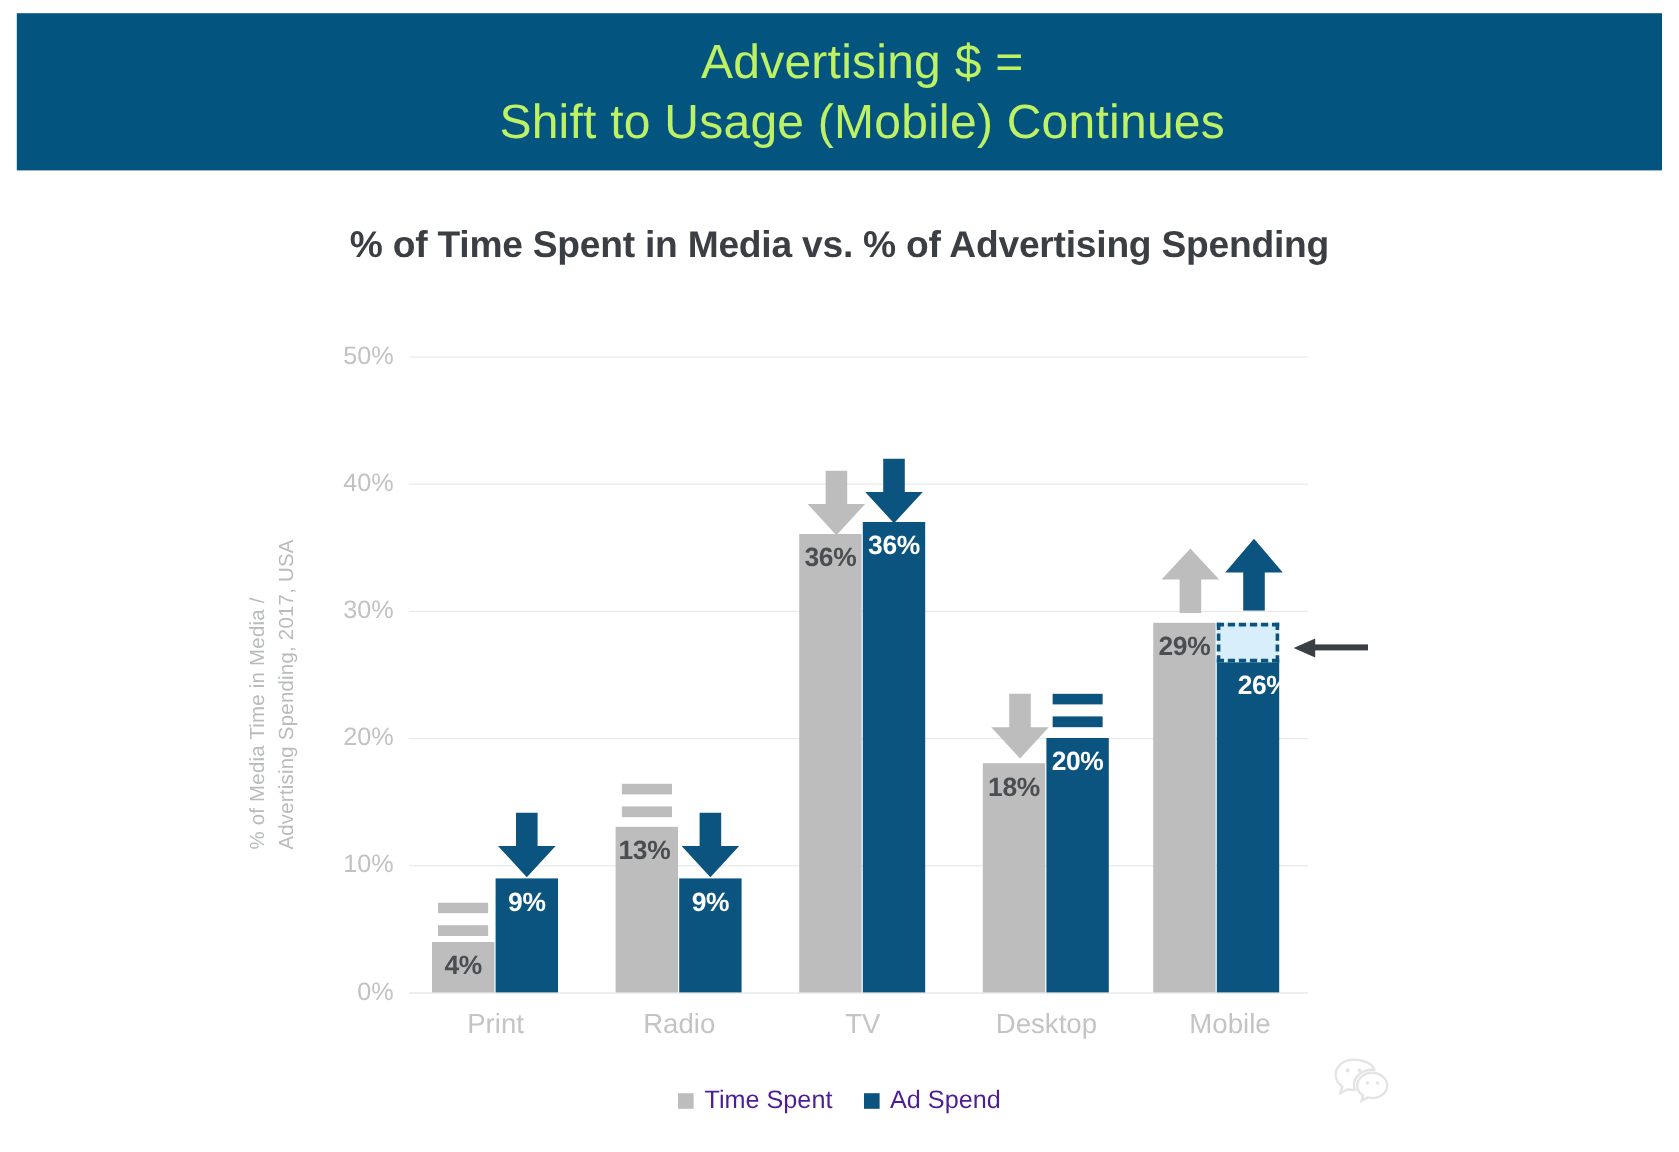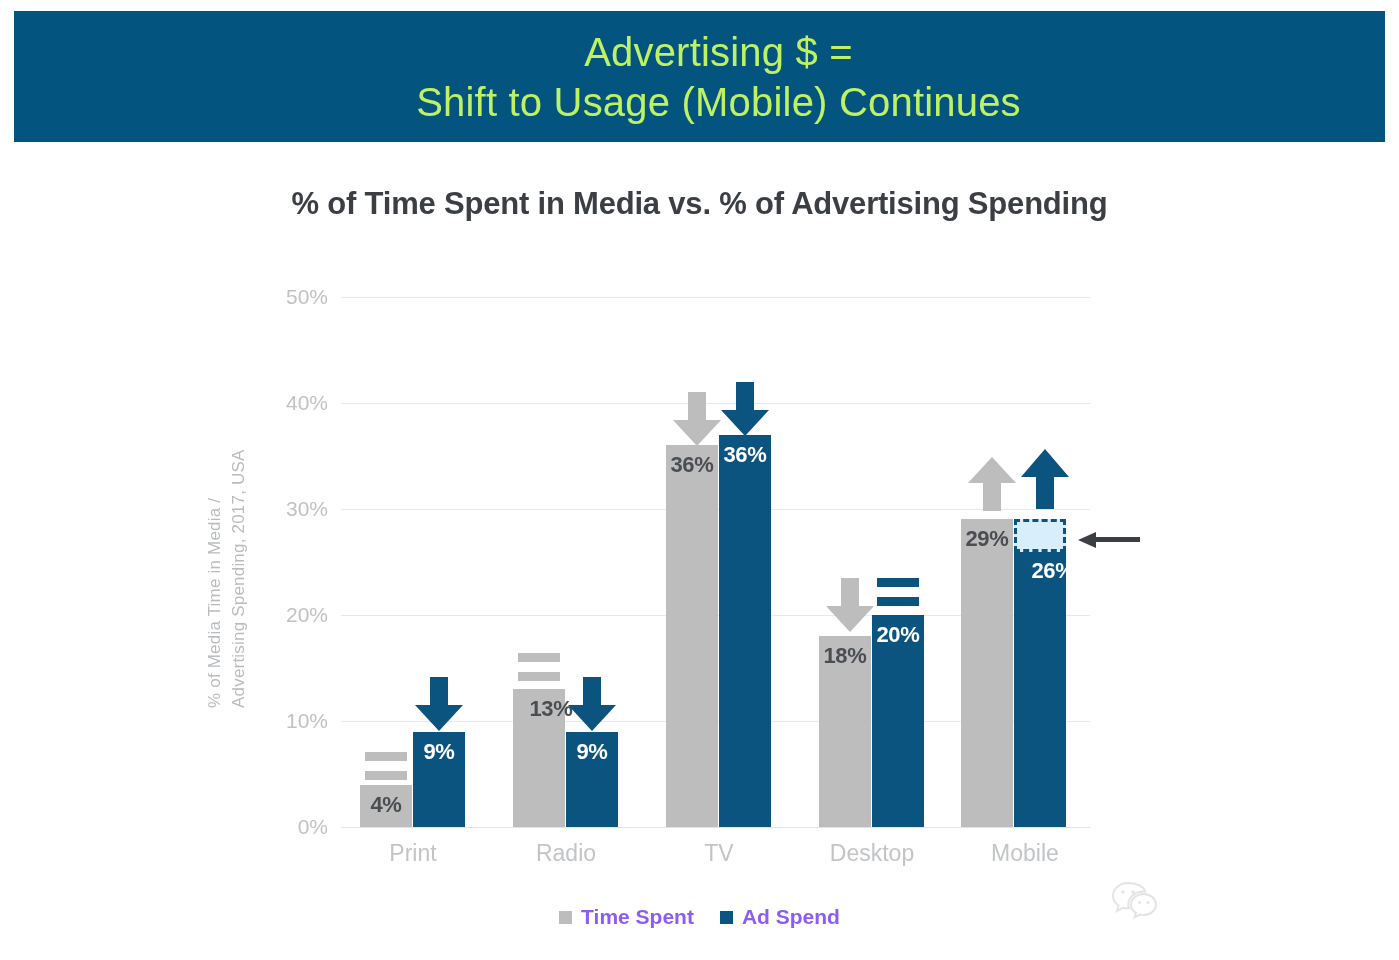--- a/index.html
+++ b/index.html
@@ -176,22 +176,22 @@
     display: flex;
     justify-content: center;
     align-items: center;
     gap: 26px;
   }
   .legend-item {
     display: flex;
     align-items: center;
     gap: 9px;
     font-size: 21px;
-    font-weight: bold;
-    color: #8b5cf6;
+    font-weight: normal;
+    color: #4c1d95;
   }
   .legend-swatch { width: 13px; height: 13px; display: inline-block; }
 
   
   #watermark {
     position: absolute;
     left: 1112px;
     top: 880px;
     display: flex;
     align-items: center;
@@ -252,21 +252,21 @@
   <div class="bar ad" style="left:413px; top:732px; height:95px;"></div>
   <div class="bar-label ad" style="left:413px; top:739px;">9%</div>
 
   <div class="marker" style="left:518px; top:653px;">
     <svg width="42" height="30" viewBox="0 0 42 30">
         <rect x="0" y="0" width="42" height="9" fill="#bdbdbd"></rect>
         <rect x="0" y="19" width="42" height="9" fill="#bdbdbd"></rect>
       </svg>
   </div>
   <div class="bar time" style="left:513px; top:689px; height:138px;"></div>
-  <div class="bar-label time" style="left:525px; top:696px;">13%</div>
+  <div class="bar-label time" style="left:511px; top:696px;">13%</div>
 
   <div class="marker" style="left:566px; top:677px;">
     <svg width="52" height="56" viewBox="0 0 52 56">
         <path d="M17 0 H35 V28 H50 L26 54 L2 28 H17 Z" fill="#0c5480"></path>
       </svg>
   </div>
   <div class="bar ad" style="left:566px; top:732px; height:95px;"></div>
   <div class="bar-label ad" style="left:566px; top:739px;">9%</div>
 
   <div class="marker" style="left:671px; top:392px;">

